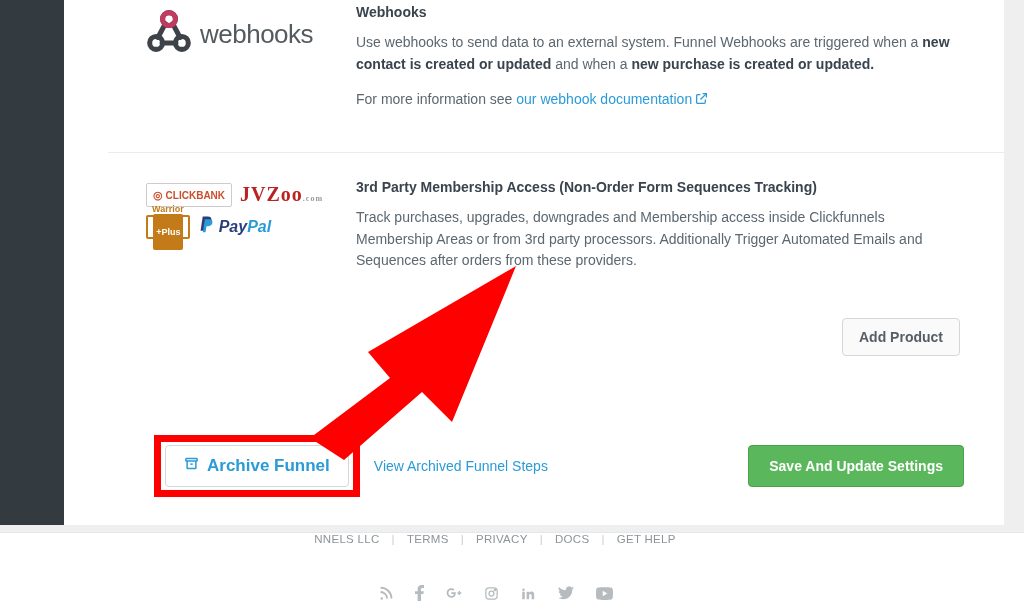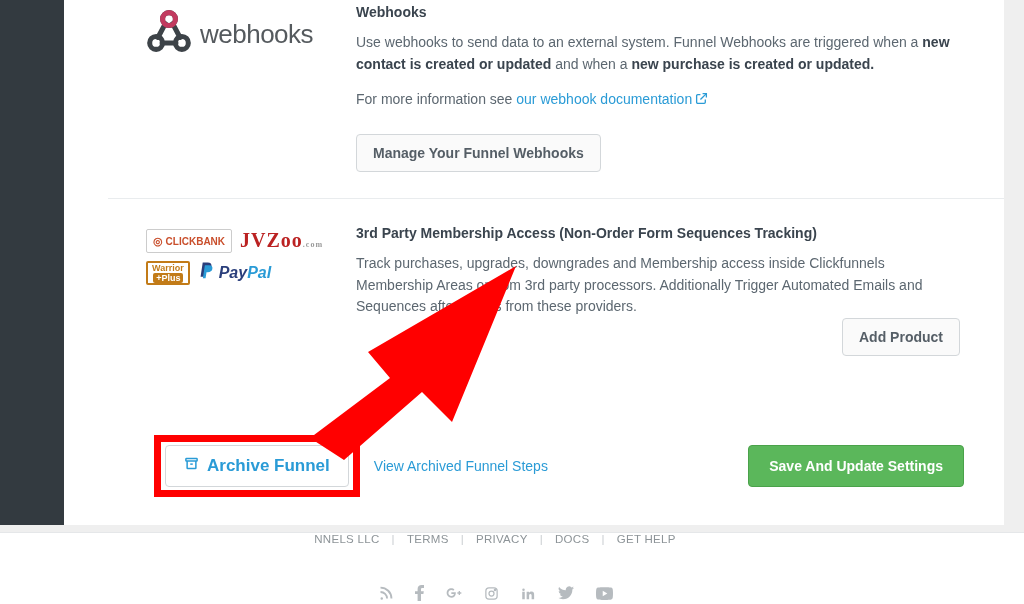--- a/index.html
+++ b/index.html
@@ -132,21 +132,21 @@
     font-size:10px;
     font-weight:700;
     border-radius:2px;
     padding:0 6px;
   }
   .clickbank{background:#fff;border:1px solid #ccc;color:#c94f2c;}
   .clickbank::before{content:"◎";color:#c94f2c;margin-right:3px;font-size:11px;}
   .jvzoo{color:#b22;font-family:cursive;font-size:20px;font-weight:700;letter-spacing:1px;}
   .jvzoo small{font-size:8px;color:#999;}
   .warrior{background:#fff;border:2px solid #c27b18;color:#c27b18;font-size:9px;padding:1px 4px;flex-direction:column;}
-  .warrior .plus{background:#c27b18;color:#fff;padding:0 3px;margin-left:1px;border-radius:2px;}
+  .warrior .plus{background:#c27b18;color:#fff;padding:13px 3px;margin-left:1px;border-radius:2px;}
   .paypal{font-style:italic;font-weight:800;font-size:16px;display:flex;align-items:center;}
   .paypal .pp-icon{margin-right:3px;}
   .paypal .pay{color:#2a3e7b;}
   .paypal .pal{color:#2a9bd6;}
   
   .add-product{
     position:absolute;
     right:44px;top:318px;
   }
   
@@ -256,23 +256,20 @@
         </p>
         <p>
           <span>For more information see </span><a class="link"><span>our webhook documentation</span><span class="ext-icon">
             <svg width="13" height="13" viewBox="0 0 24 24" fill="none" stroke="#2a9bd6" stroke-width="2.4">
               <path d="M14 3h7v7"></path>
                   <path d="M10 14 L21 3"></path>
                   <path d="M19 14v5a2 2 0 0 1-2 2H5a2 2 0 0 1-2-2V7a2 2 0 0 1 2-2h5"></path>
             </svg>
           </span></a>
         </p>
-        <div class="manage-btn-wrap">
-          <button class="btn">Manage Your Funnel Webhooks</button>
-        </div>
       </div>
     </div>
 
     <div class="section">
       <div class="logo-col">
         <div class="third-party-logos">
           <div class="tp-badge clickbank">
               <span>CLICKBANK</span>
             </div>
           <div class="jvzoo"><span>JVZoo</span><small>.com</small></div>

